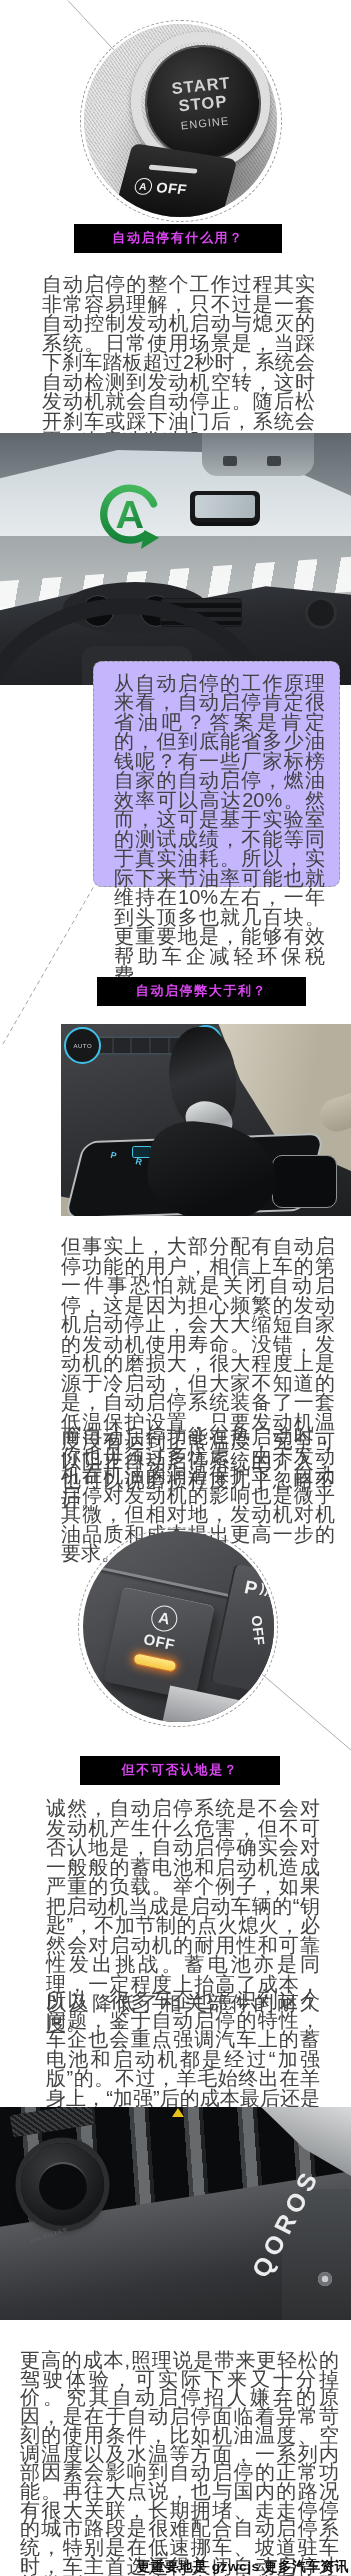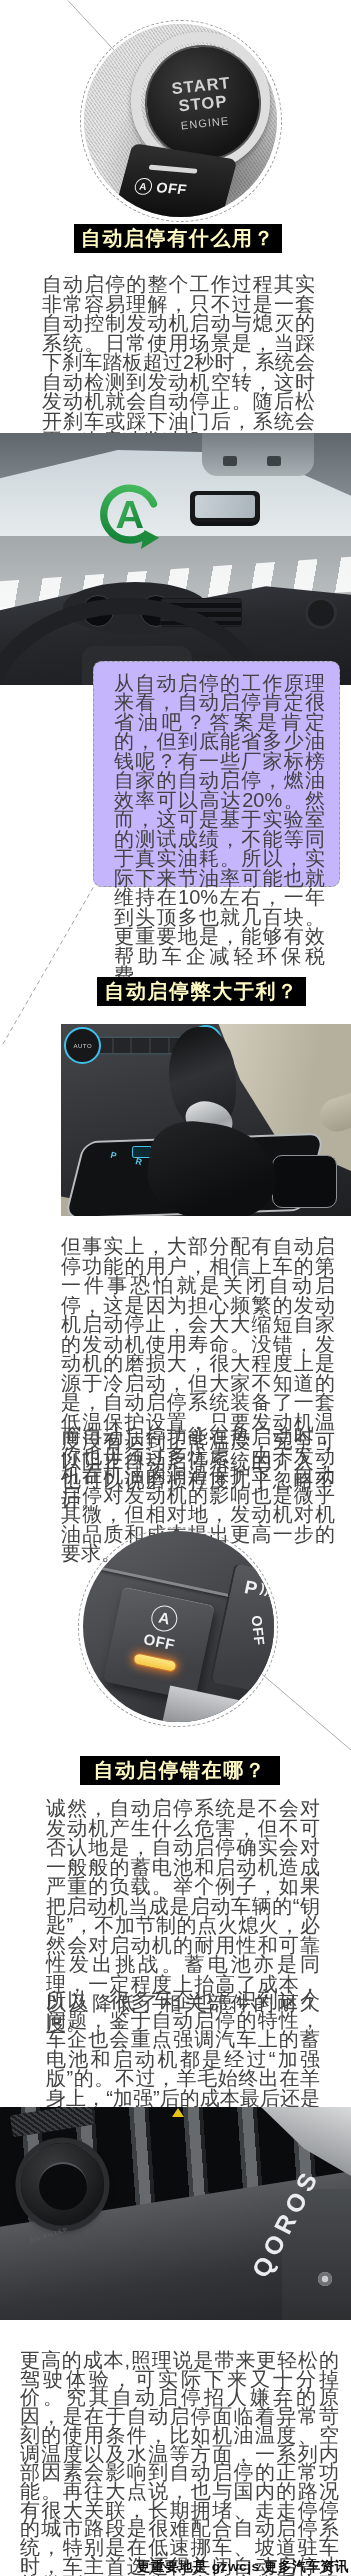--- a/index.html
+++ b/index.html
@@ -2,22 +2,22 @@
 <html style="font-size:8.8px"><head>
 <meta charset="utf-8">
 <style>
   html,body{margin:0;padding:0;background:#ffffff;}
   #page{position:relative;width:351px;height:2576px;background:#fff;overflow:hidden;
         font-family:"Liberation Sans","DejaVu Sans",sans-serif;}
   #page *{box-sizing:border-box;}
   .abs{position:absolute;}
   
   .body-text{font-size:20px;line-height:19.5px;color:#424242;text-align:justify;letter-spacing:0;}
-  .section-bar{background:#000;color:#fef9c3;display:flex;align-items:center;justify-content:center;
-               font-size:20px;font-weight:bold;letter-spacing:1.6px;}
+  .section-bar{background:#000;color:#d946ef;display:flex;align-items:center;justify-content:center;
+               font-size:13px;font-weight:bold;letter-spacing:1.6px;}
   .box-dashed{border:1.1px dashed #9a9a9a;border-radius:8.8px;background:#c4b5fd;}
   .footer-line{font-size:13.7px;font-weight:bold;color:#111;text-align:right;letter-spacing:0.5px;}
   
   .dash-ring{border:1.1px dashed #999;border-radius:50%;}
   .circle-photo{border-radius:50%;overflow:hidden;}
   
   .ss-bg{position:absolute;inset:0;
      background:
        radial-gradient(circle at 72% 82%, rgba(30,30,30,.5), rgba(0,0,0,0) 58%),
        repeating-linear-gradient(55deg,#c6c6c6 0 1.1px,#e3e3e3 1.1px 2.7px),#d6d6d6;}
@@ -258,21 +258,21 @@
       <span class="aoff-amber"></span>
     </div>
     <div class="aoff-btn2">
       <span class="aoff-p">P</span>
       <span class="aoff-waves">)))</span>
       <span class="aoff-off2">OFF</span>
     </div>
     <div class="aoff-sliver"></div>
   </div>
 
-  <div class="abs section-bar" style="left:80px;top:1756px;width:200px;height:28.5px;">自动启停错在哪？</div>
+  <div class="abs section-bar" style="left:80px;top:1756px;width:200px;height:28.5px;">但不可否认地是？</div>
 
   <div class="abs body-text" style="left:46px;top:1799px;width:274px;">诚然，自动启停系统是不会对发动机产生什么危害，但不可否认地是，自动启停确实会对一般般的蓄电池和启动机造成严重的负载。举个例子，如果把启动机当成是启动车辆的“钥匙”，不加节制的点火熄火，必然会对启动机的耐用性和可靠性发出挑战。蓄电池亦是同理，一定程度上抬高了成本，以及降低了相关部件的耐久度。</div>
   <div class="abs body-text" style="left:46px;top:1991px;width:274px;">所以，很多车企也意识到这个问题，鉴于自动启停的特性，车企也会重点强调汽车上的蓄电池和启动机都是经过“加强版”的。不过，羊毛始终出在羊身上，“加强”后的成本最后还是落到了用户口袋里。</div>
 
   <div class="abs" style="left:0;top:2107px;width:351px;height:213px;overflow:hidden;">
     <div class="eng-bg"></div>
     <div class="eng-ribs"></div>
     <div class="eng-lower"></div>
     <div class="eng-topright"></div>
     <div class="eng-rightblock"></div>

